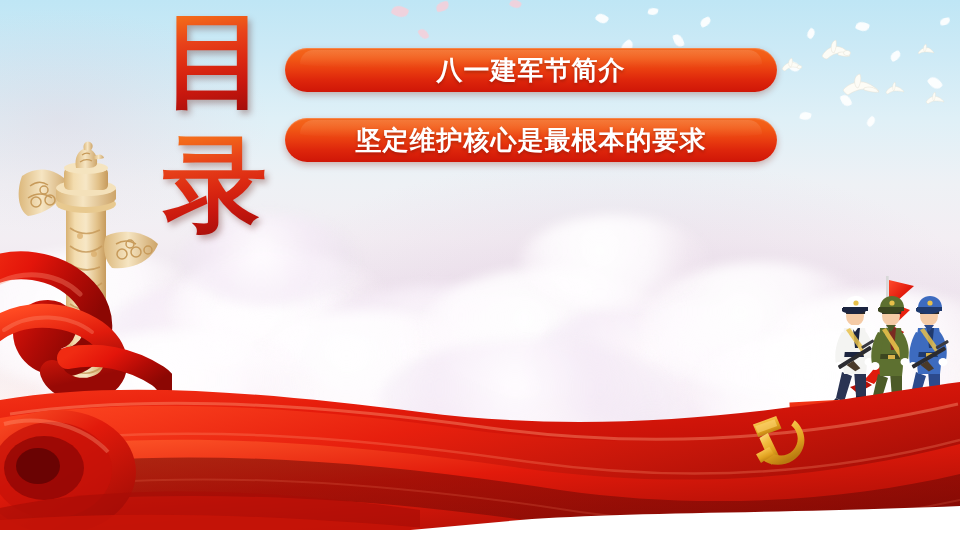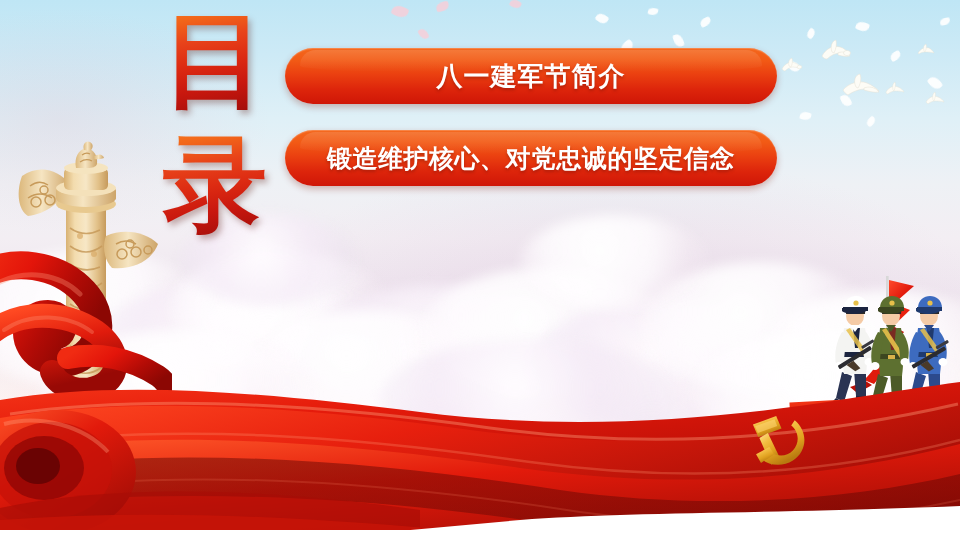--- a/index.html
+++ b/index.html
@@ -128,21 +128,21 @@
   .menu {
     position: absolute;
     left: 285px;
     top: 48px;
     width: 492px;
     z-index: 40;
   }
   .menu-item {
     position: relative;
     width: 100%;
-    height: 56px;
+    height: 44px;
     margin-bottom: 26px;
     border-radius: 28px;
     background: linear-gradient(to bottom,
         #f4671c 0%,
         #f25a15 22%,
         #ea3f10 48%,
         #dd250b 74%,
         #cf1607 100%);
     box-shadow:
       0 3px 7px rgba(130,25,10,0.30),
@@ -601,20 +601,20 @@
 
   <div class="mulu">
     <div class="mulu-char c1">目</div>
     <div class="mulu-char c2">录</div>
   </div>
 
   <div class="menu">
     <div class="menu-item">
       <span class="menu-label">八一建军节简介</span>
     </div>
-    <div class="menu-item wide">
-      <span class="menu-label">锻造维护核心、对党忠诚的坚定信念</span>
+    <div class="menu-item">
+      <span class="menu-label">坚定维护核心是最根本的要求</span>
     </div>
   </div>
 
   <div class="bottom-white"></div>
 
 </div>
 
 </body></html>

